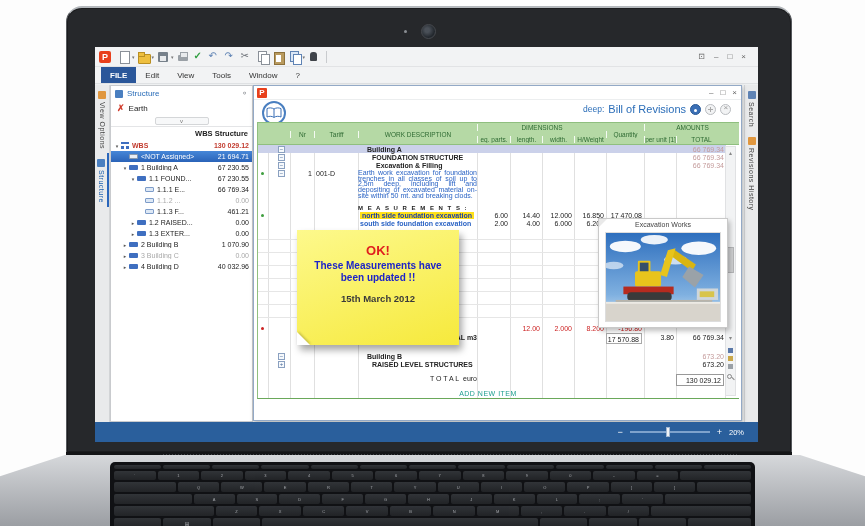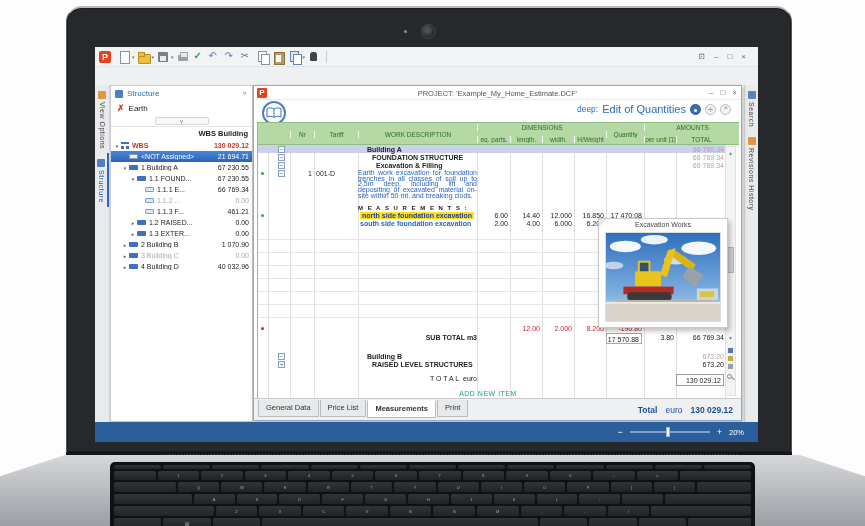--- a/index.html
+++ b/index.html
@@ -251,20 +251,28 @@
         </div>
       <div class="tbsep"></div>
       <div class="winctl" id="win-controls">
           <div>⊡</div>
           <div>–</div>
           <div>□</div>
           <div>×</div>
         </div>
     </div>
 
+    <div class="menubar">
+      <div class="menu-item active">FILE</div>
+      <div class="menu-item">Edit</div>
+      <div class="menu-item">View</div>
+      <div class="menu-item">Tools</div>
+      <div class="menu-item">Window</div>
+      <div class="menu-item">?</div>
+    </div>
 
     <div class="left-strip">
       <div class="vtab">
         <div class="vicon vicon-eye"></div>
         <div class="vtext">View Options</div>
       </div>
       <div class="vtab active">
         <div class="vicon vicon-tree"></div>
         <div class="vtext">Structure</div>
       </div>
@@ -276,21 +284,21 @@
         <div class="lp-title">Structure</div>
         <div class="pin">⚬</div>
       </div>
       <div class="lp-hide">
         <span class="hide-x">✗</span>
         <span>Earth</span>
       </div>
       <div class="lp-collapse">
         <div class="chev-btn">v</div>
       </div>
-      <div class="lp-colhead">WBS Building</div>
+      <div class="lp-colhead">WBS Structure</div>
       <div class="tree" id="wbs-tree">
           <div class="trow red" style="padding-left: 2px;">
             <span class="chev">▾</span>
             <span class="nicon nicon-root"></span>
             <span class="tlabel">WBS</span>
             <span class="tval">130 029.12</span>
           </div>
           <div class="trow sel" style="padding-left: 10px;">
             <span class="chev"></span>
             <span class="nicon nicon-nab"></span>
@@ -367,38 +375,37 @@
       </div>
       <div class="vtab">
         <div class="vicon vicon-rev"></div>
         <div class="vtext">Revisions History</div>
       </div>
     </div>
 
     <div class="doc">
       <div class="doc-title">
         <div class="doc-plogo">P</div>
-        <div class="doc-title-text">PROJECT: 'Example_My_Home_Estimate.DCF'</div>
         <div class="doc-ctl" id="doc-controls">
             <div>–</div>
             <div>□</div>
             <div>×</div>
           </div>
       </div>
 
       <div class="book-circle">
         <svg width="16" height="12" viewBox="0 0 16 12">
           <path d="M8 2 C6 .6 3 .6 1 1.6 L1 10 C3 9 6 9 8 10.4 C10 9 13 9 15 10 L15 1.6 C13 .6 10 .6 8 2 Z" fill="#fff" stroke="#3a6fb5" stroke-width="1"></path>
           <line x1="8" y1="2" x2="8" y2="10.4" stroke="#3a6fb5" stroke-width="1"></line>
         </svg>
       </div>
 
       <div class="view-row">
         <span class="view-label">deep:</span>
-        <span class="view-value">Edit of Quantities</span>
+        <span class="view-value">Bill of Revisions</span>
         <span class="vbtn blue"></span>
         <span class="vbtn grid"></span>
         <span class="vbtn close"></span>
       </div>
 
       <div class="tbl">
         <div class="thead">
           <div class="hc" style="left:32px;width:24px;top:8px;">Nr</div>
           <div class="hc" style="left:56px;width:44px;top:8px;">Tariff</div>
           <div class="hc" style="left:100px;width:119px;top:8px;">WORK DESCRIPTION</div>
@@ -517,20 +524,25 @@
       <div class="vscroll">
         <div class="vthumb"></div>
       </div>
       <div class="sideico" style="top:63px;">▴</div>
       <div class="sideico" style="top:248px;">▾</div>
       <div class="sq" style="top:262px;background:#5a78a8;"></div>
       <div class="sq" style="top:270px;background:#caa84a;"></div>
       <div class="sq" style="top:278px;background:#9aa0a6;"></div>
       <div class="mag" style="top:288px;"></div>
 
+      <div class="sticky">
+        <div class="s-ok">OK!</div>
+        <div class="s-msg">These Measurements have been updated !!</div>
+        <div class="s-date">15th March 2012</div>
+      </div>
 
       <div class="popup">
         <div class="popup-cap">Excavation Works</div>
         <div class="photo">
           <svg viewBox="0 0 118 92" preserveAspectRatio="none">
             <defs>
               <linearGradient id="sky" x1="0" y1="0" x2="0" y2="1">
                 <stop offset="0" stop-color="#2e6fbe"></stop>
                   <stop offset=".7" stop-color="#7fb0e0"></stop>
                   <stop offset="1" stop-color="#cfe2f2"></stop>
@@ -552,31 +564,20 @@
             <rect x="30" y="40" width="27" height="16" rx="2" fill="#e8c41c"></rect>
             <rect x="33" y="29" width="13" height="13" rx="1" fill="#e8c41c"></rect>
             <rect x="35" y="31" width="9" height="9" fill="#35506a"></rect>
             <rect x="18" y="56" width="52" height="8" fill="#b62b1f"></rect>
             <rect x="22" y="62" width="46" height="9" rx="4" fill="#3a3a3a"></rect>
             <rect x="10" y="70" width="100" height="2" fill="#b9b4aa"></rect>
           </svg>
         </div>
       </div>
 
-      <div class="doc-tabs">
-        <div class="dtab">General Data</div>
-        <div class="dtab">Price List</div>
-        <div class="dtab active">Measurements</div>
-        <div class="dtab">Print</div>
-        <div class="doc-total">
-          <span class="b">Total</span>
-          <span>euro</span>
-          <span class="b">130 029.12</span>
-        </div>
-      </div>
     </div>
 
     <div class="statusbar">
       <div class="zoomctl">
         <span class="zminus">−</span>
         <span class="ztrack">
             <span class="zthumb"></span>
           </span>
         <span class="zplus">+</span>
         <span class="zpct">20%</span>

